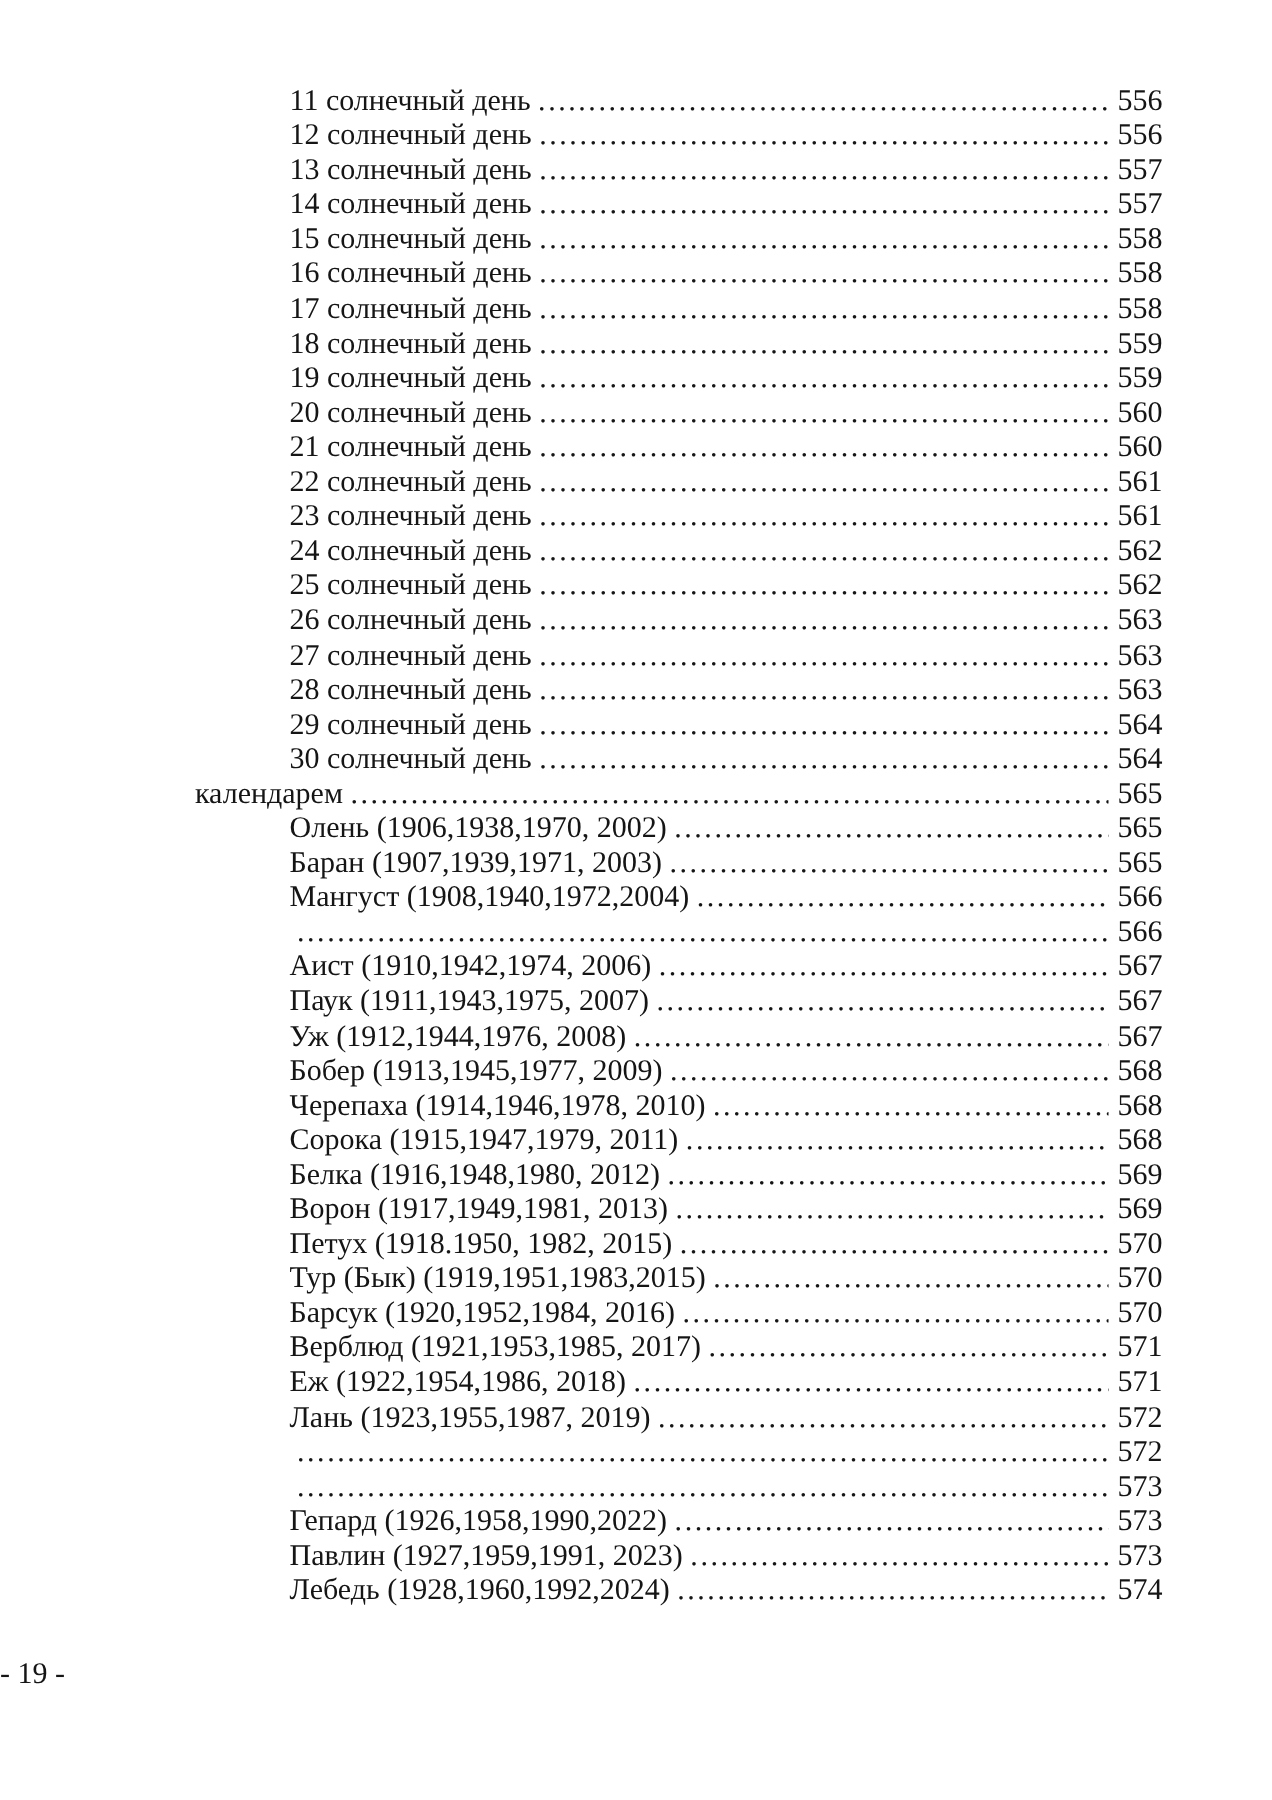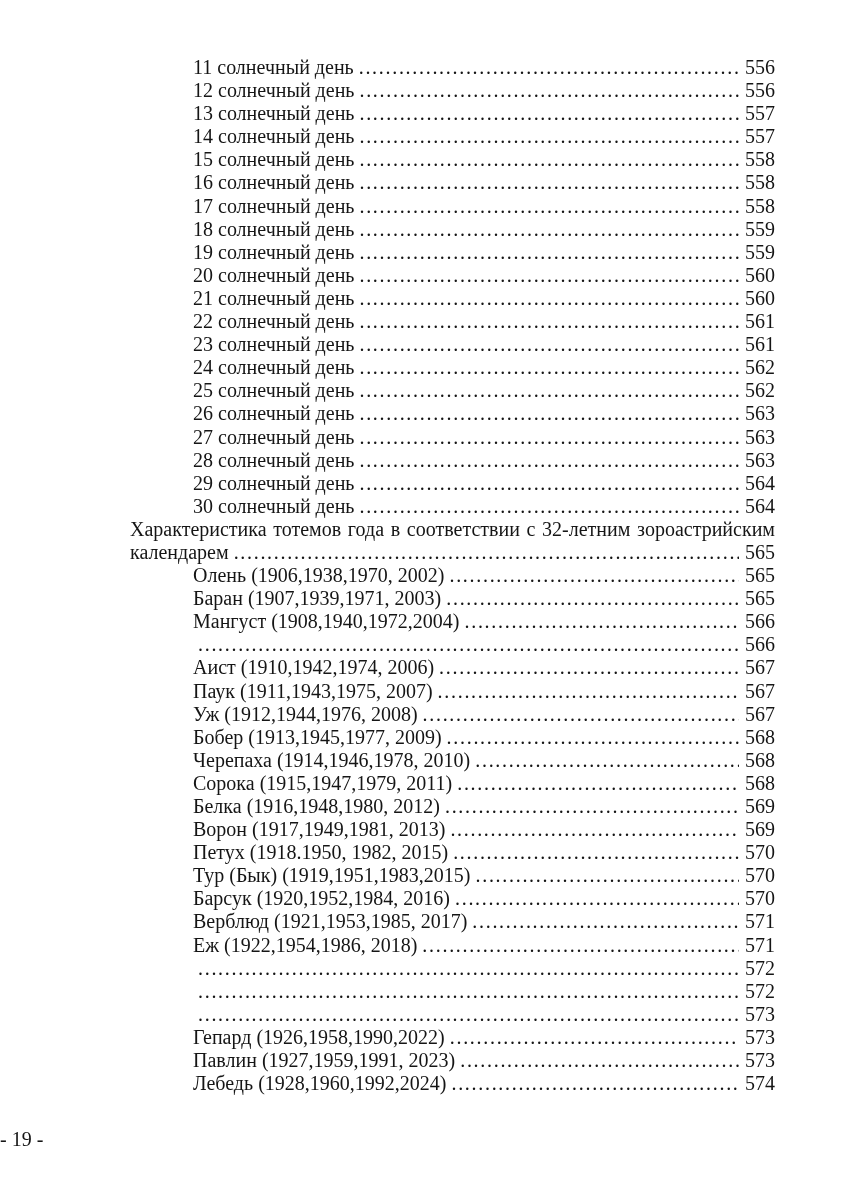--- a/index.html
+++ b/index.html
@@ -192,21 +192,20 @@
         </div>
 
         <div class="toc-row indented">
           <span class="toc-label">30 солнечный день</span>
           <span class="dot-leader">................................................................................................................................................................</span>
           <span class="toc-page">564</span>
         </div>
       </div>
 
     <div>
-      <div class="section-line1">Характеристика тотемов года в соответствии с 32-летним зороастрийским</div>
       <div class="toc-row">
         <span class="toc-label">календарем</span>
         <span class="dot-leader">................................................................................................................................................................</span>
         <span class="toc-page">565</span>
       </div>
     </div>
 
     <div>
 
         <div class="toc-row indented">
@@ -304,20 +303,21 @@
           <span class="toc-page">571</span>
         </div>
 
         <div class="toc-row indented">
           <span class="toc-label">Еж (1922,1954,1986, 2018)</span>
           <span class="dot-leader">................................................................................................................................................................</span>
           <span class="toc-page">571</span>
         </div>
 
         <div class="toc-row indented">
+          <span class="toc-label">Лань (1923,1955,1987, 2019)</span>
           <span class="dot-leader">................................................................................................................................................................</span>
           <span class="toc-page">572</span>
         </div>
 
         <div class="toc-row indented">
           <span class="dot-leader">................................................................................................................................................................</span>
           <span class="toc-page">572</span>
         </div>
 
         <div class="toc-row indented">

